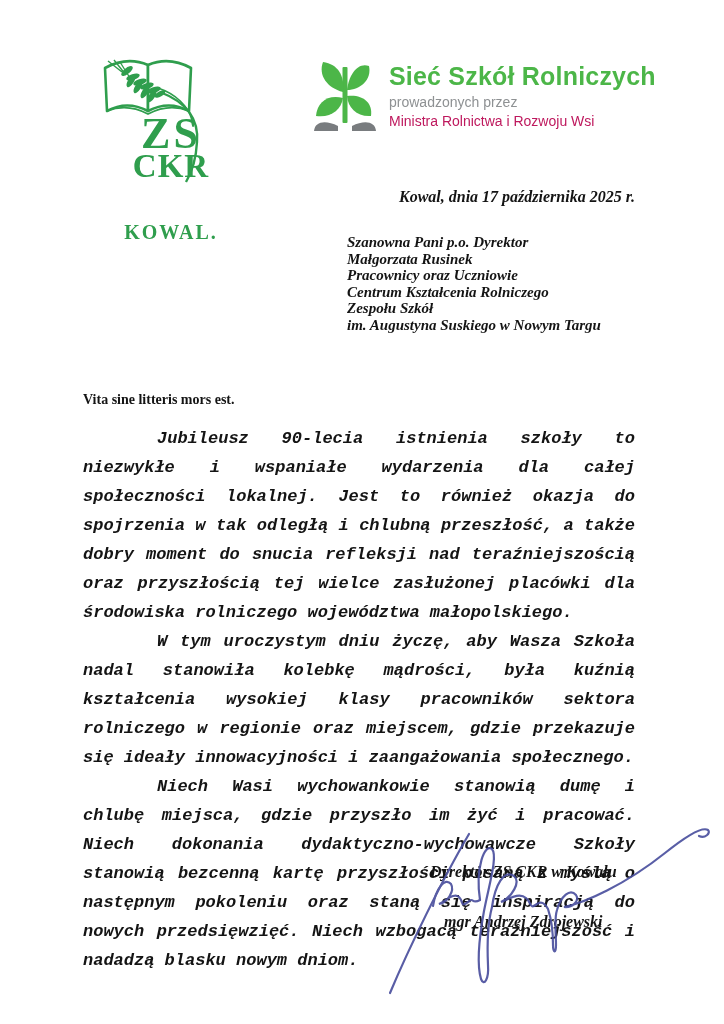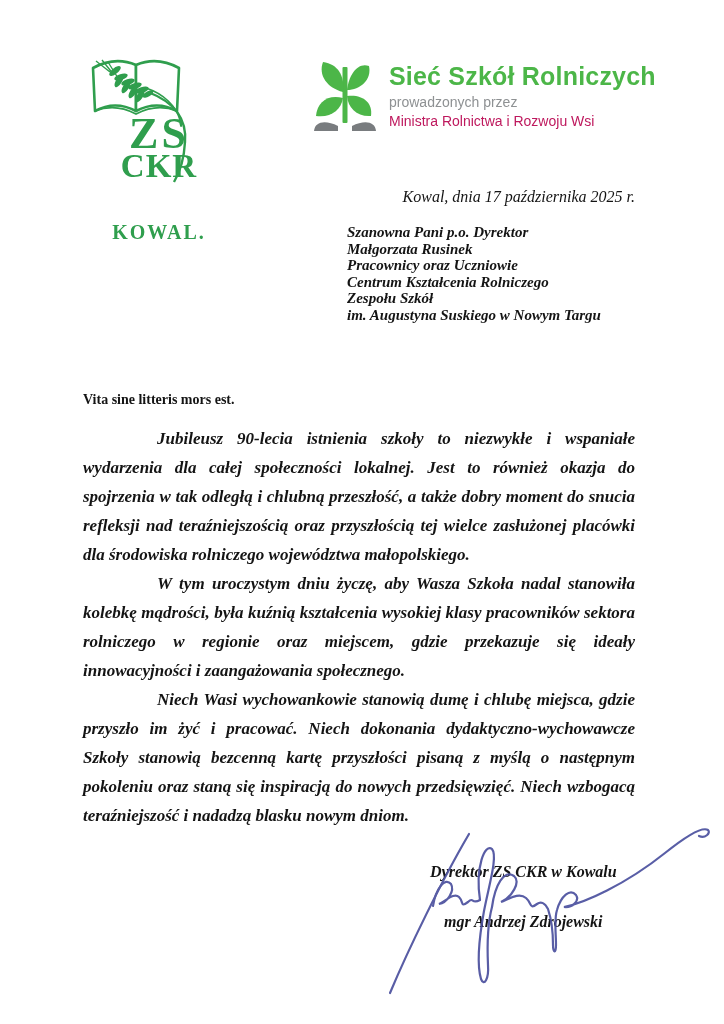--- a/index.html
+++ b/index.html
@@ -3,50 +3,50 @@
 <meta charset="utf-8">
 <style>
   * { margin:0; padding:0; box-sizing:border-box; }
   html,body { background:#e8e8e8; }
   .page {
     position:relative; width:724px; height:1024px; margin:0 auto;
     background:#ffffff; overflow:hidden;
     font-family:"Liberation Serif", serif; color:#141414;
   }
   
-  .logo-left { position:absolute; left:88px; top:56px; width:120px; height:148px; }
+  .logo-left { position:absolute; left:100px; top:56px; width:120px; height:148px; }
   .logo-left svg { position:absolute; left:0; top:0; }
   .logo-text { position:absolute; left:22px; width:98px; text-align:center;
                color:#2f9e4d; font-weight:bold; line-height:1; }
   .logo-zs    { top:56px;  font-size:44px; letter-spacing:3px; }
   .logo-ckr   { top:94px;  font-size:33px; letter-spacing:1px; }
   .logo-kowal { top:124px; font-size:20px; letter-spacing:2px;margin-top:42px; }
   
   .logo-right { position:absolute; left:312px; top:57px; display:flex; gap:11px;
                 font-family:"Liberation Sans", sans-serif; }
   .logo-right .txt { padding-top:5px; }
   .ssr-title { font-size:25px; font-weight:bold; letter-spacing:0.2px; }
   .ssr-sub   { font-size:14px; line-height:16px; margin-top:3px; }
   
   .date-line {
     position:absolute; top:188px; right:89px;
-    font-size:16px; font-weight:normal; font-style:italic;
+    font-size:16px; font-weight:bold; font-style:italic;
   }
   .recipient {
-    position:absolute; left:347px; top:224px;
+    position:absolute; left:347px; top:234px;
     font-size:15px; font-weight:bold; font-style:italic; line-height:16.5px;
   }
   .motto {
     position:absolute; left:83px; top:392px;
     font-size:14px; font-weight:bold; 
   }
   .body-text {
     position:absolute; left:83px; top:424px; width:552px;
     font-size:17px; font-weight:bold; font-style:italic;
-    line-height:29px; text-align:justify;
+    line-height:29px; text-align:justify;font-family:Liberation Mono, monospace;
   }
   .body-text p { margin:0; text-indent:74px; }
   .sig-title {
     position:absolute; left:430px; top:863px;
     font-size:16px; font-weight:bold; font-style:italic;
   }
   .sig-name {
     position:absolute; left:444px; top:913px;
     font-size:16px; font-weight:bold; font-style:italic;
   }

